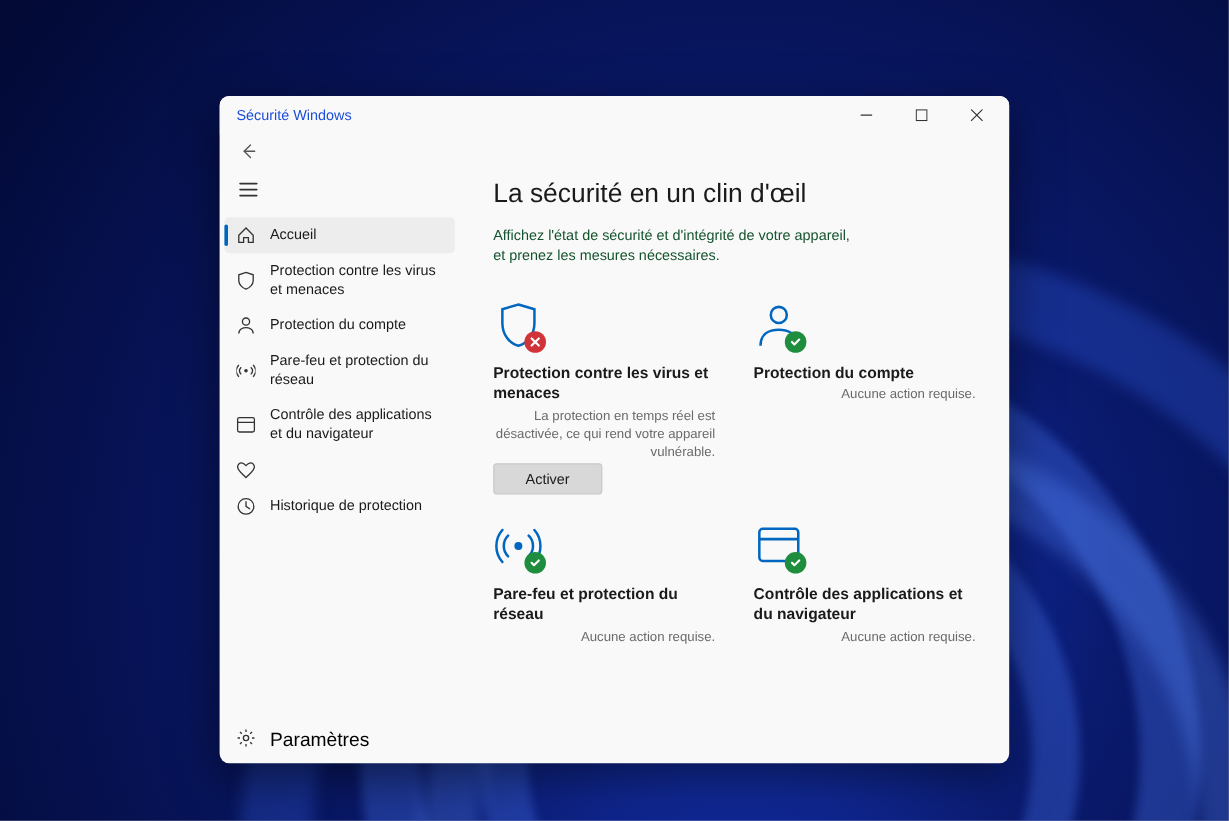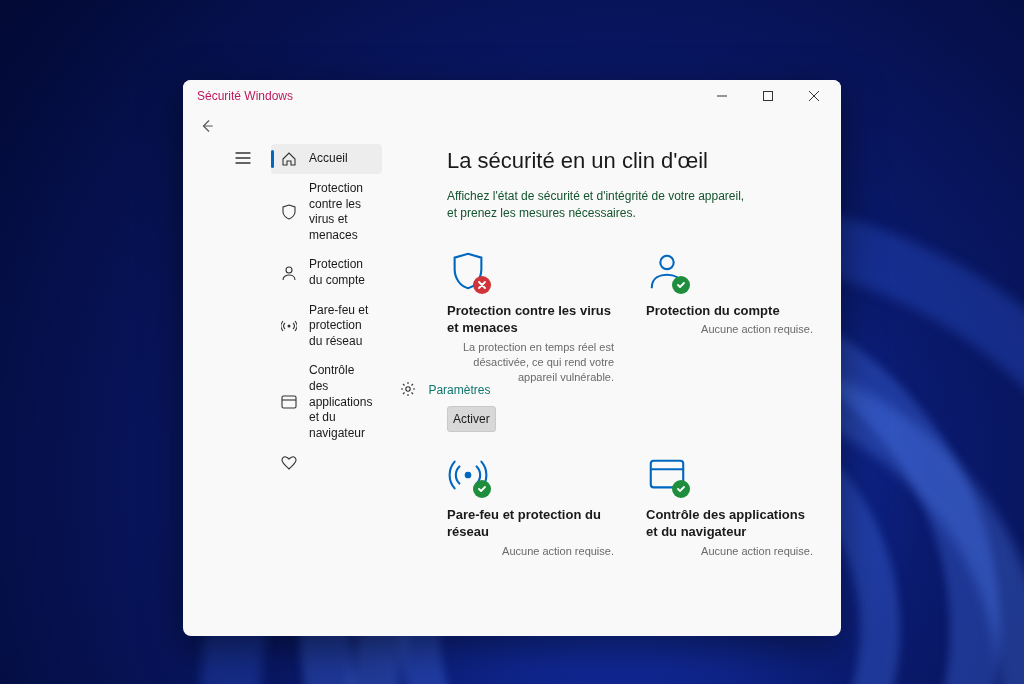--- a/index.html
+++ b/index.html
@@ -25,70 +25,69 @@
     left: 183px; top: 80px;
     width: 658px; height: 556px;
     background: #f9f9f9;
     border-radius: 8px;
     box-shadow: 0 12px 40px rgba(0,0,0,0.5);
     display: flex; flex-direction: column;
     overflow: hidden;
   }
   .titlebar {
     height: 32px; display: flex; align-items: center;
-    padding: 0 4px 0 14px; font-size: 12px; color: #be185d;
+    padding: 0 4px 0 14px; font-size: 12px; color: #1d4ed8;
     background: #f9f9f9; flex-shrink: 0;
   }
   .titlebar .spacer { flex: 1; }
   .winbtn {
     width: 46px; height: 32px; display: flex; align-items: center; justify-content: center;
     color: #333; cursor: default;
   }
   .backrow { height: 28px; display:flex; align-items:center; padding-left:14px; flex-shrink:0;}
   .backbtn { width:20px; height:20px; display:flex; align-items:center; justify-content:center; color:#444;}
   .body {
     flex: 1; display: flex; overflow: hidden;
   }
   .sidebar {
-    width: 200px; flex-shrink: 0; display: flex; flex-direction: row;
+    width: 200px; flex-shrink: 0; display: flex; flex-direction: column;
     padding-top: 4px;
-    margin-left: 36px;
   }
   .hamburger { padding: 6px 16px 10px; }
   .hamburger svg { width:16px; height:16px; }
   .navlist { display:flex; flex-direction:column; }
   .navitem {
     display: flex; align-items: center; gap: 12px;
     padding: 7px 14px; font-size: 12px; color: #1a1a1a;
     cursor: default; line-height: 1.3;
   }
   .navitem .ico { width:16px; height:16px; flex-shrink:0; display:flex; align-items:center; justify-content:center; }
   .navitem.selected {
     background: #ededed; border-radius: 4px; margin: 0 4px; padding-left:10px;
     position: relative;
   }
   .navitem.selected::before {
     content:""; position:absolute; left:0; top:6px; bottom:6px; width:3px;
     background:#0067c0; border-radius:2px;
   }
   .sidebar .spacer { flex:1; }
-  .settings { padding: 8px 14px; display:flex; align-items:center; gap:12px; font-size:12px; color:#0f766e;text-align:center; }
+  .settings { padding: 8px 14px; display:flex; align-items:center; gap:12px; font-size:16px; color:#000000;text-align:center; }
   .main {
     flex:1; overflow-y:auto; padding: 8px 28px 20px 28px; position:relative;
   }
   .main h1 { font-size: 22px; font-weight: 400; color:#1a1a1a; margin-bottom:14px;}
   .sub { font-size: 12px; color:#14532d; max-width: 300px; line-height:1.4; margin-bottom:28px;}
   .cards { display:grid; grid-template-columns: 1fr 1fr; gap: 22px 32px; max-width: 430px;}
   .card { }
   .cardicon { width:42px; height:42px; margin-bottom:10px; position:relative; }
   .cardtitle { font-size: 13px; font-weight: 600; color:#1a1a1a; margin-bottom:3px; line-height:1.35;}
   .carddesc { font-size: 11px; color:#6a6a6a; line-height:1.4;text-align:right; }
   .cardbtn {
-    margin-top:20px; display:inline-block; background:#d8d8d8; color:#1a1a1a;
-    font-size:12px; padding:5px 5px; border-radius:3px; border:1px solid #c9c9c9;
+    margin-top:0; display:inline-block; background:#d8d8d8; color:#1a1a1a;
+    font-size:12px; padding:5px 26px; border-radius:3px; border:1px solid #c9c9c9;
   }
   .badge { position:absolute; right:-2px; bottom:-2px; width:18px; height:18px; border-radius:50%; display:flex; align-items:center; justify-content:center;}
   .badge.ok { background:#1e8e3e; }
   .badge.err { background:#d13438; }
   .badge svg { width:10px; height:10px; }
   
   .main::-webkit-scrollbar{width:6px;}
   .main::-webkit-scrollbar-thumb{background:#c4c4c4;border-radius:3px;}
 </style>
 </head>
@@ -191,20 +190,29 @@
 
         <div class="navitem">
           <span class="ico">
             <svg viewBox="0 0 16 16" width="16" height="16">
                 <path d="M8 14 C4 10 1 8 1 5 C1 3 3 1 5 2 C6 2.3 7 3 8 4 C9 3 10 2.3 11 2 C13 1 15 3 15 5 C15 8 12 10 8 14 Z" fill="none" stroke="#333" stroke-width="1.1"></path>
               </svg>
           </span>
         </div>
 
 
+        <div class="navitem">
+          <span class="ico">
+            <svg viewBox="0 0 16 16" width="16" height="16">
+                <circle cx="8" cy="8" r="6.5" fill="none" stroke="#333" stroke-width="1.1"></circle>
+                <path d="M8 4 V8 L11 10" fill="none" stroke="#333" stroke-width="1.1" stroke-linecap="round"></path>
+              </svg>
+          </span>
+          <span>Historique de protection</span>
+        </div>
 
       </div>
       <div class="spacer"></div>
       <div class="settings">
         <span class="ico">
           <svg viewBox="0 0 16 16" width="16" height="16">
               <circle cx="8" cy="8" r="2.2" fill="none" stroke="#333" stroke-width="1.1"></circle>
               <path d="M8 1 V3 M8 13 V15 M1 8 H3 M13 8 H15 M3 3 L4.5 4.5 M11.5 11.5 L13 13 M13 3 L11.5 4.5 M4.5 11.5 L3 13" stroke="#333" stroke-width="1.1"></path>
             </svg>
         </span>

